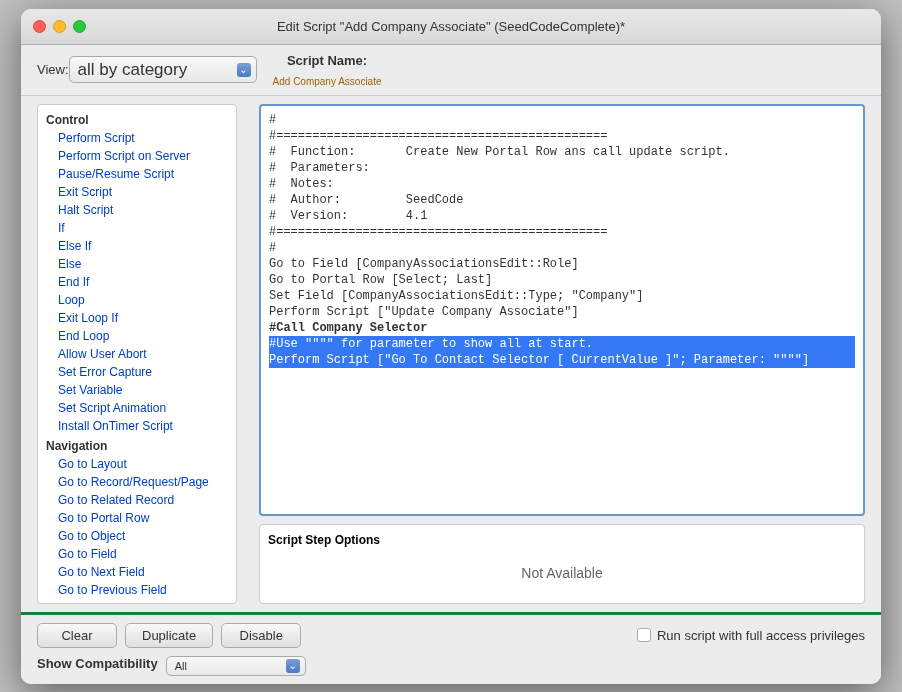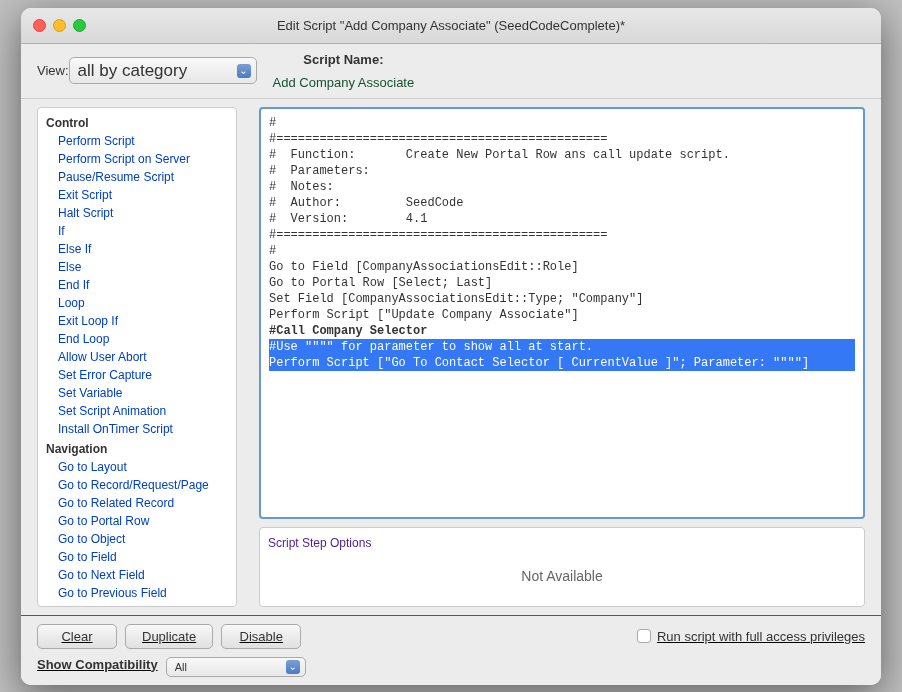--- a/index.html
+++ b/index.html
@@ -105,22 +105,22 @@
       gap: 8px;
       margin-left: 16px;
       flex-direction: column;
     }
     .script-name-label {
       font-size: 13px;
       color: #333;
       font-weight: bold;
     }
     .script-name-value {
-      font-size: 13px;
-      color: #14532d;
+      font-size: 10px;
+      color: #a16207;
     }
     .main-content {
       display: flex;
       flex: 1;
       min-height: 0;
       padding: 8px 16px;
       gap: 22px;
     }
     .sidebar {
       width: 200px;
@@ -177,39 +177,39 @@
       background: white;
       border: 1px solid #ccc;
       border-radius: 4px;
       padding: 8px;
       min-height: 80px;
       display: flex;
       flex-direction: column;
     }
     .script-step-options-label {
       font-size: 12px;
-      color: #4c1d95;
+      color: #000000;
       margin-bottom: 4px;
+      font-weight: bold;
     }
     .not-available {
       flex: 1;
       display: flex;
       align-items: center;
       justify-content: center;
       font-size: 14px;
       color: #666;
     }
     .bottom-bar {
       padding: 8px 16px;
       display: flex;
       flex-direction: column;
       gap: 8px;
       background: #ececec;
-      border-top: 1px solid #15803d;
-      text-decoration: underline;
+      border-top: 3px solid #15803d;
     }
     .action-buttons {
       display: flex;
       gap: 8px;
     }
     .mac-button {
       background: linear-gradient(to bottom, #f8f8f8, #e0e0e0);
       border: 1px solid #aaa;
       border-radius: 5px;
       padding: 4px 16px;

